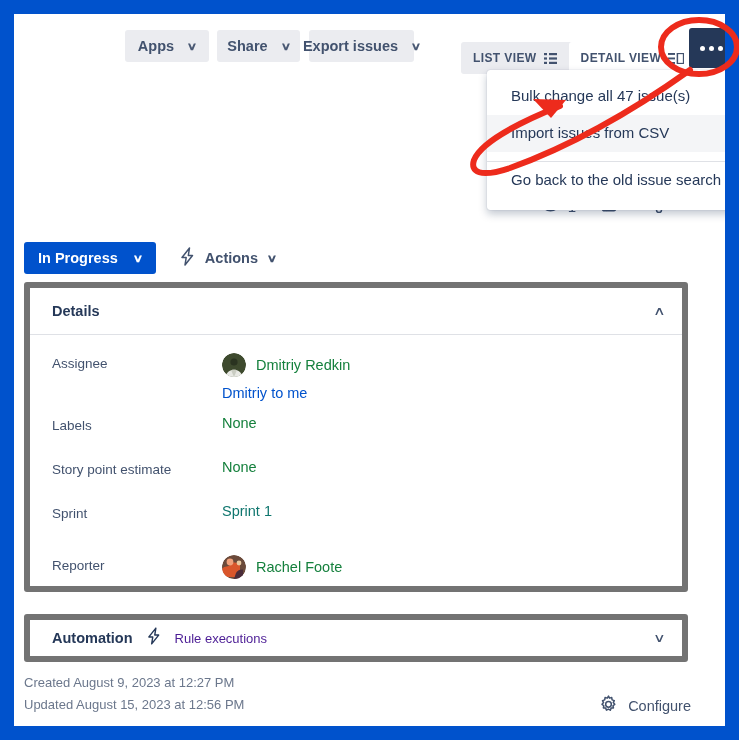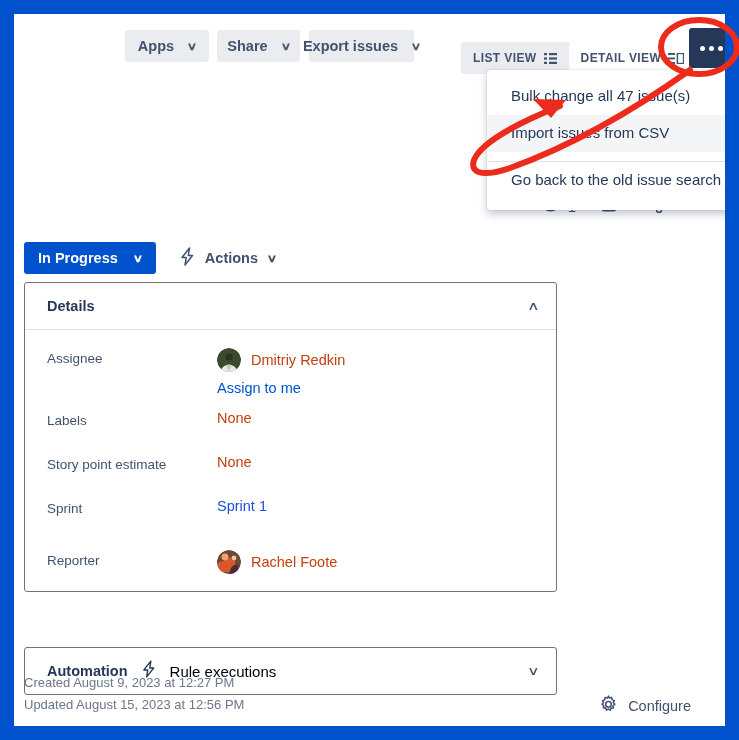--- a/index.html
+++ b/index.html
@@ -197,23 +197,23 @@
     padding: 0 6px;
     height: 32px;
     font-family: "Liberation Sans", sans-serif;
   }
   #actions-btn .cv { font-size:11px; transform:scaleX(1.35); }
 
   
   .panel {
     position: absolute;
     left: 10px;
-    width: 533px;
+    width: 664px;
     background: #ffffff;
-    border: 1px solid #737373;
+    border: 6px solid #737373;
     border-radius: 3px;
     box-sizing: border-box;
   }
   #details-panel { top: 268px; height: 310px; }
   #details-head {
     height: 47px;
     display: flex;
     align-items: center;
     justify-content: space-between;
     padding: 0 18px 0 22px;
@@ -244,28 +244,28 @@
     width: 170px;
     flex: 0 0 170px;
     font-size: 13.5px;
     font-weight: normal;
     color: #42526E;
     padding-top: 3px;
     font-family: "Liberation Sans", sans-serif;
   }
   .fvalue {
     font-size: 14.5px;
-    color: #c2410c;
+    color: #15803d;
     display: flex;
     align-items: center;
     gap: 10px;
     font-family: "Liberation Sans", sans-serif;
   }
   .fvalue.link, .link {
-    color: #1d4ed8;
+    color: #0f766e;
     cursor: pointer;
     text-align: right;
   }
   .avatar {
     width: 24px; height: 24px;
     border-radius: 50%;
     flex: 0 0 24px;
     display:block;
     overflow: hidden;
   }
@@ -279,26 +279,25 @@
     font-family: "Liberation Sans", sans-serif;
   }
 
   #automation-panel {
     top: 600px;
     height: 48px;
     display: flex;
     align-items: center;
     justify-content: space-between;
     padding: 0 18px 0 22px;
-    margin-top: 33px;
   }
   #automation-left { display: flex; align-items: center; gap: 14px; }
   #auto-rule {
-    font-size: 15px;
-    color: #000000;
+    font-size: 13px;
+    color: #4c1d95;
     font-family: "Liberation Sans", sans-serif;
   }
 
   
   #footer {
     position: absolute;
     left: 10px;
     top: 658px;
     width: 667px;
     display: flex;
@@ -454,21 +453,21 @@
             <svg width="24" height="24" viewBox="0 0 24 24">
               <circle cx="12" cy="12" r="12" fill="#3E4A2E"></circle>
               <circle cx="12" cy="9" r="3.6" fill="#2A3320"></circle>
               <path d="M3.5 24c1-5 4.6-7.2 8.5-7.2s7.5 2.2 8.5 7.2z" fill="#E8E9E4"></path>
               <path d="M12 16.8c-1.6 0-2.9 0.4-2.9 0.4L12 24l2.9-6.8S13.6 16.8 12 16.8z" fill="#C9CCC2"></path>
             </svg>
           </span>
           <span>Dmitriy Redkin</span>
         </div>
       </div>
-      <div class="sub-link">Assign to me</div>
+      <div class="sub-link">Dmitriy to me</div>
 
       <div class="frow">
         <div class="flabel">Labels</div>
         <div class="fvalue">None</div>
       </div>
 
       <div class="frow">
         <div class="flabel">Story point estimate</div>
         <div class="fvalue">None</div>
       </div>

